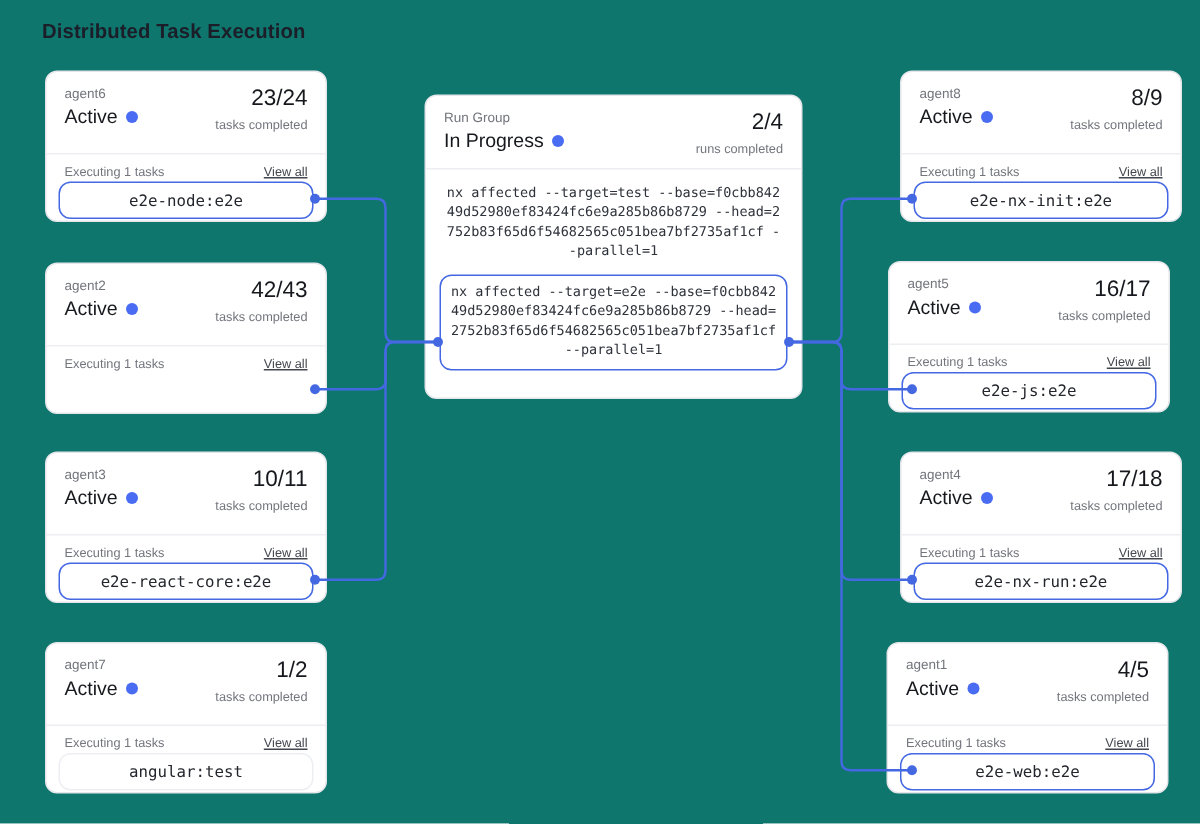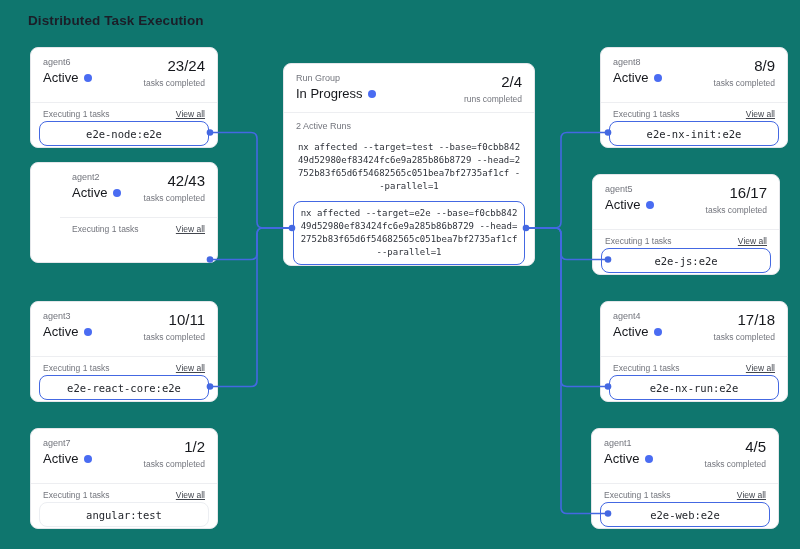--- a/index.html
+++ b/index.html
@@ -85,21 +85,21 @@
     </div>
     <div class="card-foot">
       <div class="foot-row">
         <span class="exec-label">Executing 1 tasks</span>
         <a class="view-all">View all</a>
       </div>
       <div class="task-pill">e2e-node:e2e</div>
     </div>
   </div>
 
-  <div class="card agent-card" style="left:30px; top:162px;padding-left:29px;">
+  <div class="card agent-card" style="left:30px; top:175px;">
     <div class="card-head">
       <div>
         <div class="tiny-label">agent2</div>
         <div class="status-row">
           <span class="status-text">Active</span>
           <span class="dot"></span>
         </div>
       </div>
       <div class="head-right">
         <div class="count">42/43</div>
@@ -168,21 +168,20 @@
           <span class="status-text">In Progress</span>
           <span class="dot"></span>
         </div>
       </div>
       <div class="head-right">
         <div class="count">2/4</div>
         <div class="caption">runs completed</div>
       </div>
     </div>
     <div class="center-body">
-      <div class="active-runs-label">2 Active Runs</div>
       <div class="cmd">nx affected --target=test --base=f0cbb84249d52980ef83424fc6e9a285b86b8729 --head=2752b83f65d6f54682565c051bea7bf2735af1cf --parallel=1</div>
       <div class="cmd highlighted">nx affected --target=e2e --base=f0cbb84249d52980ef83424fc6e9a285b86b8729 --head=2752b83f65d6f54682565c051bea7bf2735af1cf --parallel=1</div>
     </div>
   </div>
 
   <div class="card agent-card" style="left:600px; top:47px;">
     <div class="card-head">
       <div>
         <div class="tiny-label">agent8</div>
         <div class="status-row">

